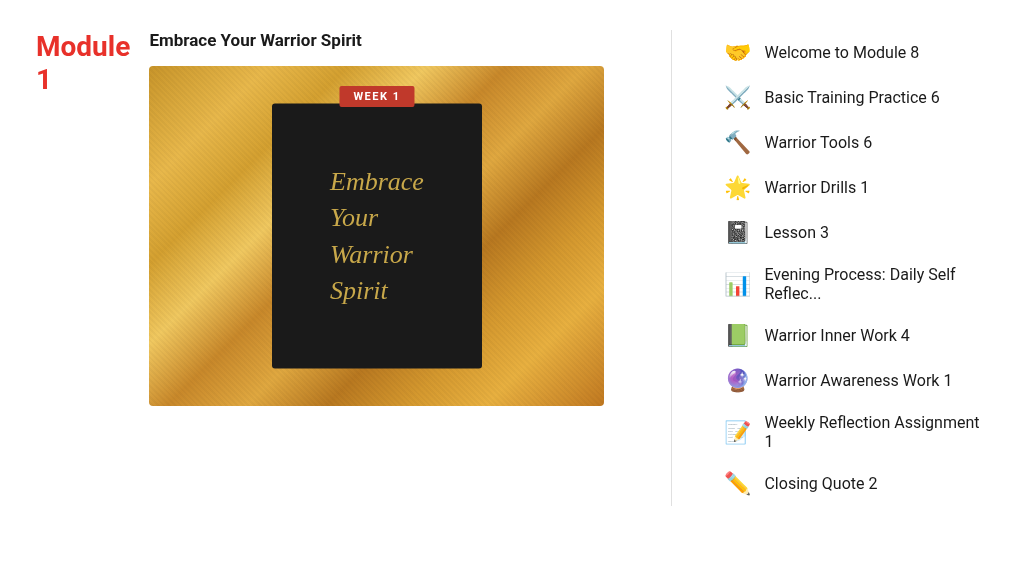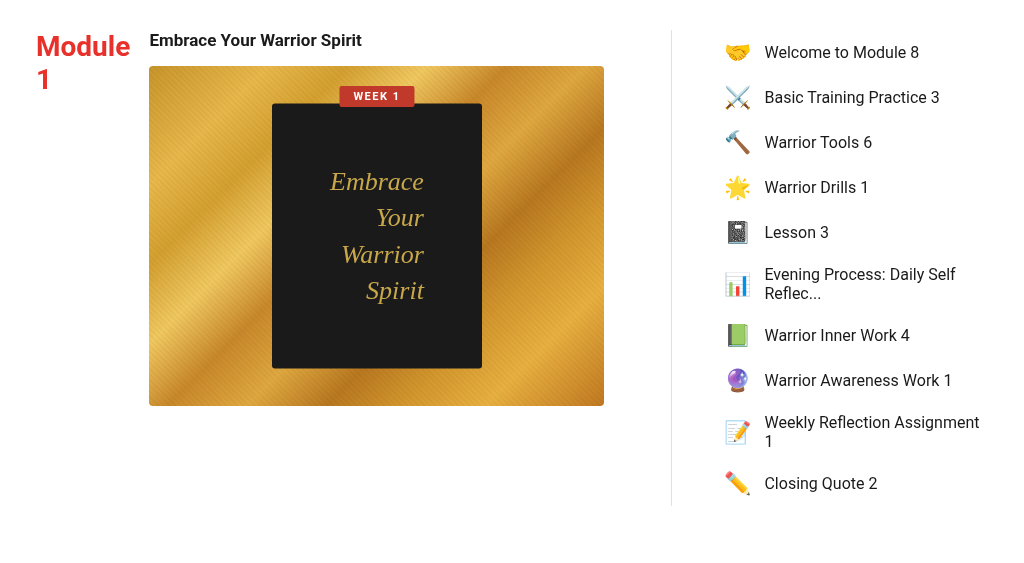--- a/index.html
+++ b/index.html
@@ -120,21 +120,21 @@
       justify-content: center;
       padding: 20px 15px;
     }
 
     .card-text {
       color: #c8a84a;
       font-family: 'Georgia', 'Times New Roman', serif;
       font-style: italic;
       font-size: 26px;
       line-height: 1.4;
-      text-align: right;
+      text-align: left;
       font-weight: 400;
     }
 
     .divider {
       width: 1px;
       background: #e0e0e0;
       margin: 0 10px;
       align-self: stretch;
     }
 
@@ -197,21 +197,21 @@
     <div class="divider"></div>
 
     <div class="right-panel">
       <ul class="lesson-list">
       <li class="lesson-item">
             <span class="lesson-emoji">🤝</span>
             <span class="lesson-label">Welcome to Module 8</span>
           </li>
           <li class="lesson-item">
             <span class="lesson-emoji">⚔️</span>
-            <span class="lesson-label">Basic Training Practice 3</span>
+            <span class="lesson-label">Basic Training Practice 6</span>
           </li>
           <li class="lesson-item">
             <span class="lesson-emoji">🔨</span>
             <span class="lesson-label">Warrior Tools 6</span>
           </li>
           <li class="lesson-item">
             <span class="lesson-emoji">🌟</span>
             <span class="lesson-label">Warrior Drills 1</span>
           </li>
           <li class="lesson-item">

